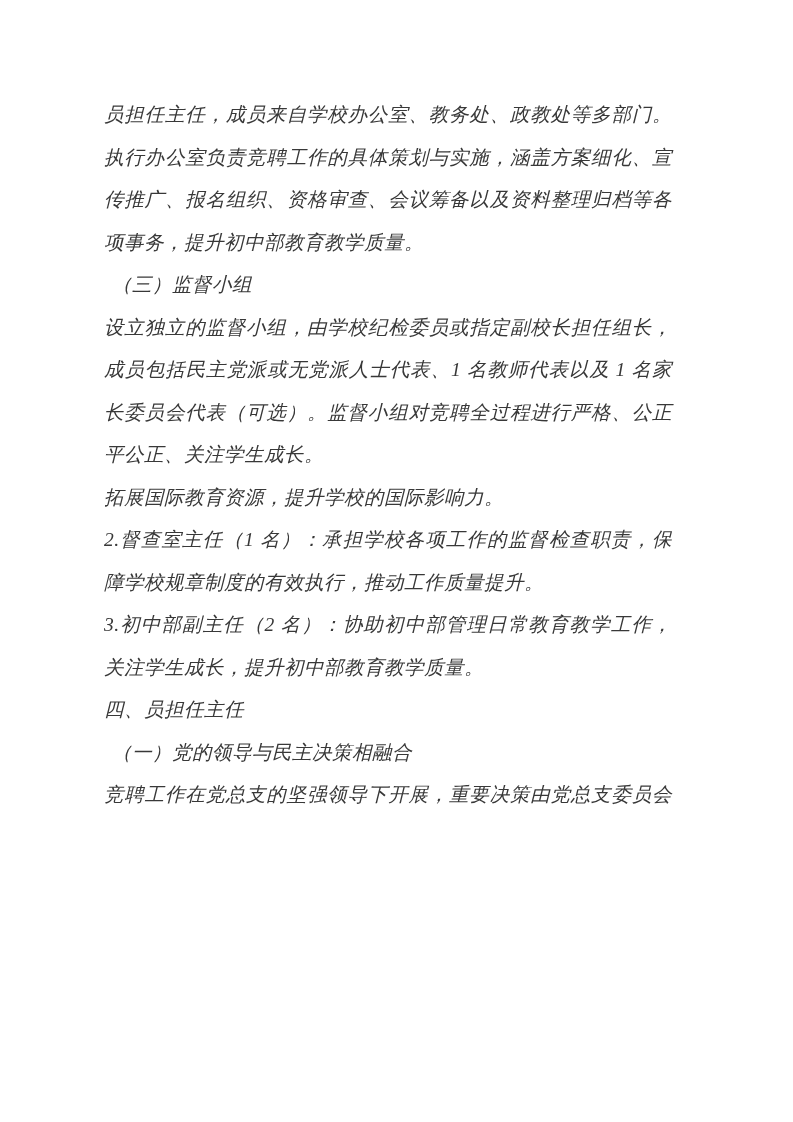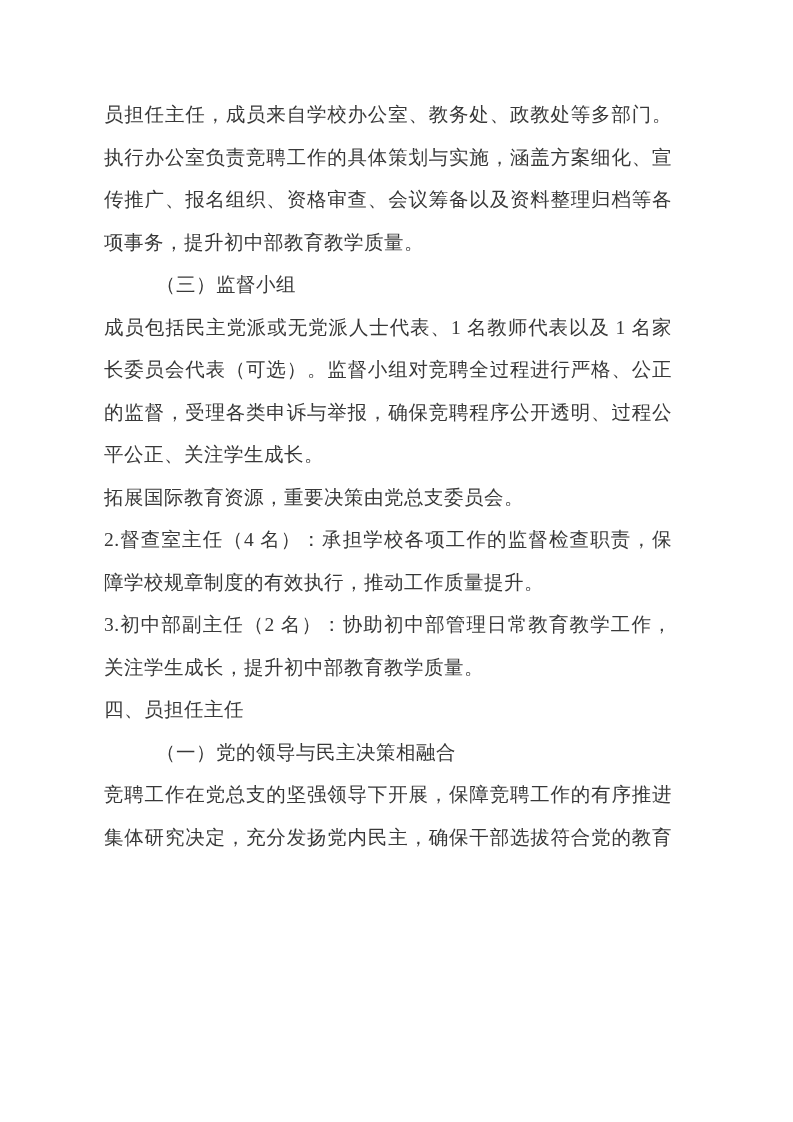--- a/index.html
+++ b/index.html
@@ -22,51 +22,50 @@
   }
   .doc-body {
     position: absolute;
     left: 104px;
     top: 94px;
     width: 568px;
     font-size: 19.5px;
     line-height: 42.5px;
     color: #383838;
     letter-spacing: 0.5px;
+    font-style: italic;
   }
   .line {
     width: 100%;
   }
   .line.justify {
     text-align: justify;
     text-align-last: justify;
   }
   .line.indent {
     padding-left: 8px;
     box-sizing: border-box;
-    margin-left: 44px;
   }
 </style>
 </head>
 <body>
 
 <div class="page">
   <div class="doc-body" style="color: rgb(56, 56, 56);">
       <div class="line justify">员担任主任，成员来自学校办公室、教务处、政教处等多部门。</div>
       <div class="line justify">执行办公室负责竞聘工作的具体策划与实施，涵盖方案细化、宣</div>
       <div class="line justify">传推广、报名组织、资格审查、会议筹备以及资料整理归档等各</div>
       <div class="line">项事务，提升初中部教育教学质量。</div>
       <div class="line indent">（三）监督小组</div>
+      <div class="line justify">设立独立的监督小组，由学校纪检委员或指定副校长担任组长，</div>
       <div class="line justify">成员包括民主党派或无党派人士代表、1 名教师代表以及 1 名家</div>
       <div class="line justify">长委员会代表（可选）。监督小组对竞聘全过程进行严格、公正</div>
-      <div class="line justify">的监督，受理各类申诉与举报，确保竞聘程序公开透明、过程公</div>
       <div class="line">平公正、关注学生成长。</div>
-      <div class="line">拓展国际教育资源，重要决策由党总支委员会。</div>
-      <div class="line justify">2.督查室主任（4 名）：承担学校各项工作的监督检查职责，保</div>
+      <div class="line">拓展国际教育资源，提升学校的国际影响力。</div>
+      <div class="line justify">2.督查室主任（1 名）：承担学校各项工作的监督检查职责，保</div>
       <div class="line">障学校规章制度的有效执行，推动工作质量提升。</div>
       <div class="line justify">3.初中部副主任（2 名）：协助初中部管理日常教育教学工作，</div>
       <div class="line">关注学生成长，提升初中部教育教学质量。</div>
       <div class="line">四、员担任主任</div>
       <div class="line indent">（一）党的领导与民主决策相融合</div>
-      <div class="line justify">竞聘工作在党总支的坚强领导下开展，保障竞聘工作的有序推进</div>
-      <div class="line justify">集体研究决定，充分发扬党内民主，确保干部选拔符合党的教育</div>
+      <div class="line justify">竞聘工作在党总支的坚强领导下开展，重要决策由党总支委员会</div>
     </div>
 </div>
 
 </body></html>

